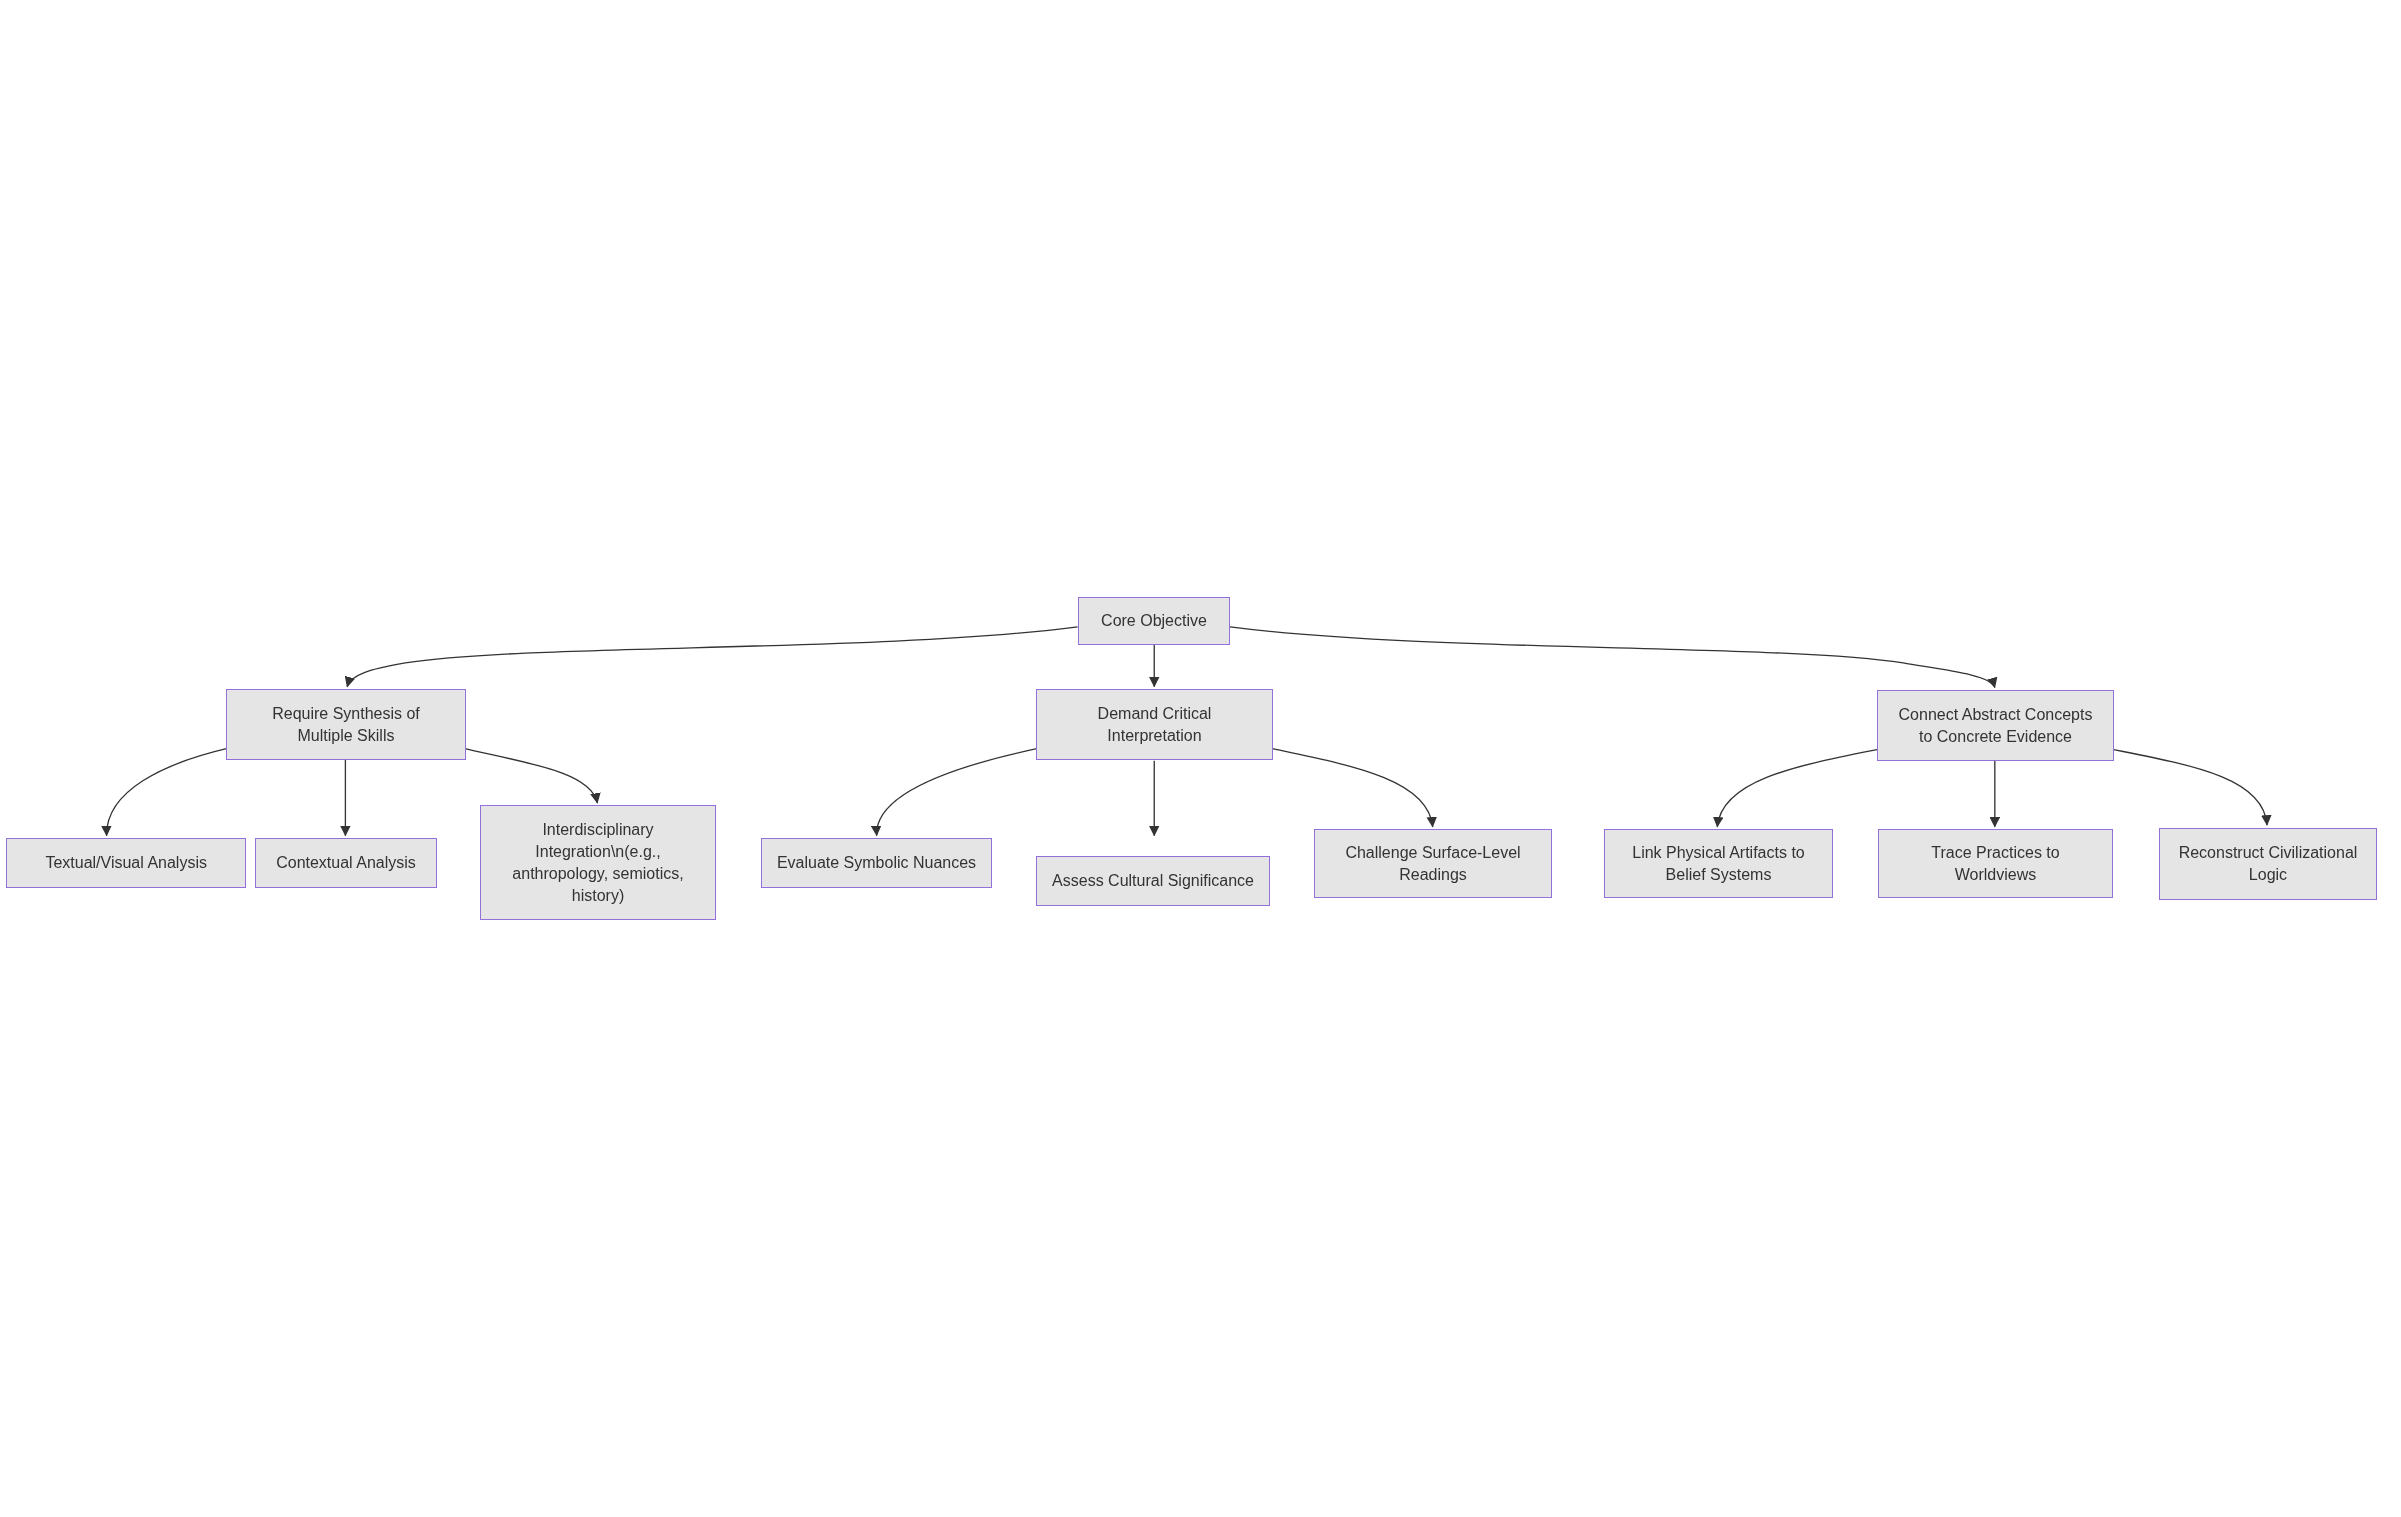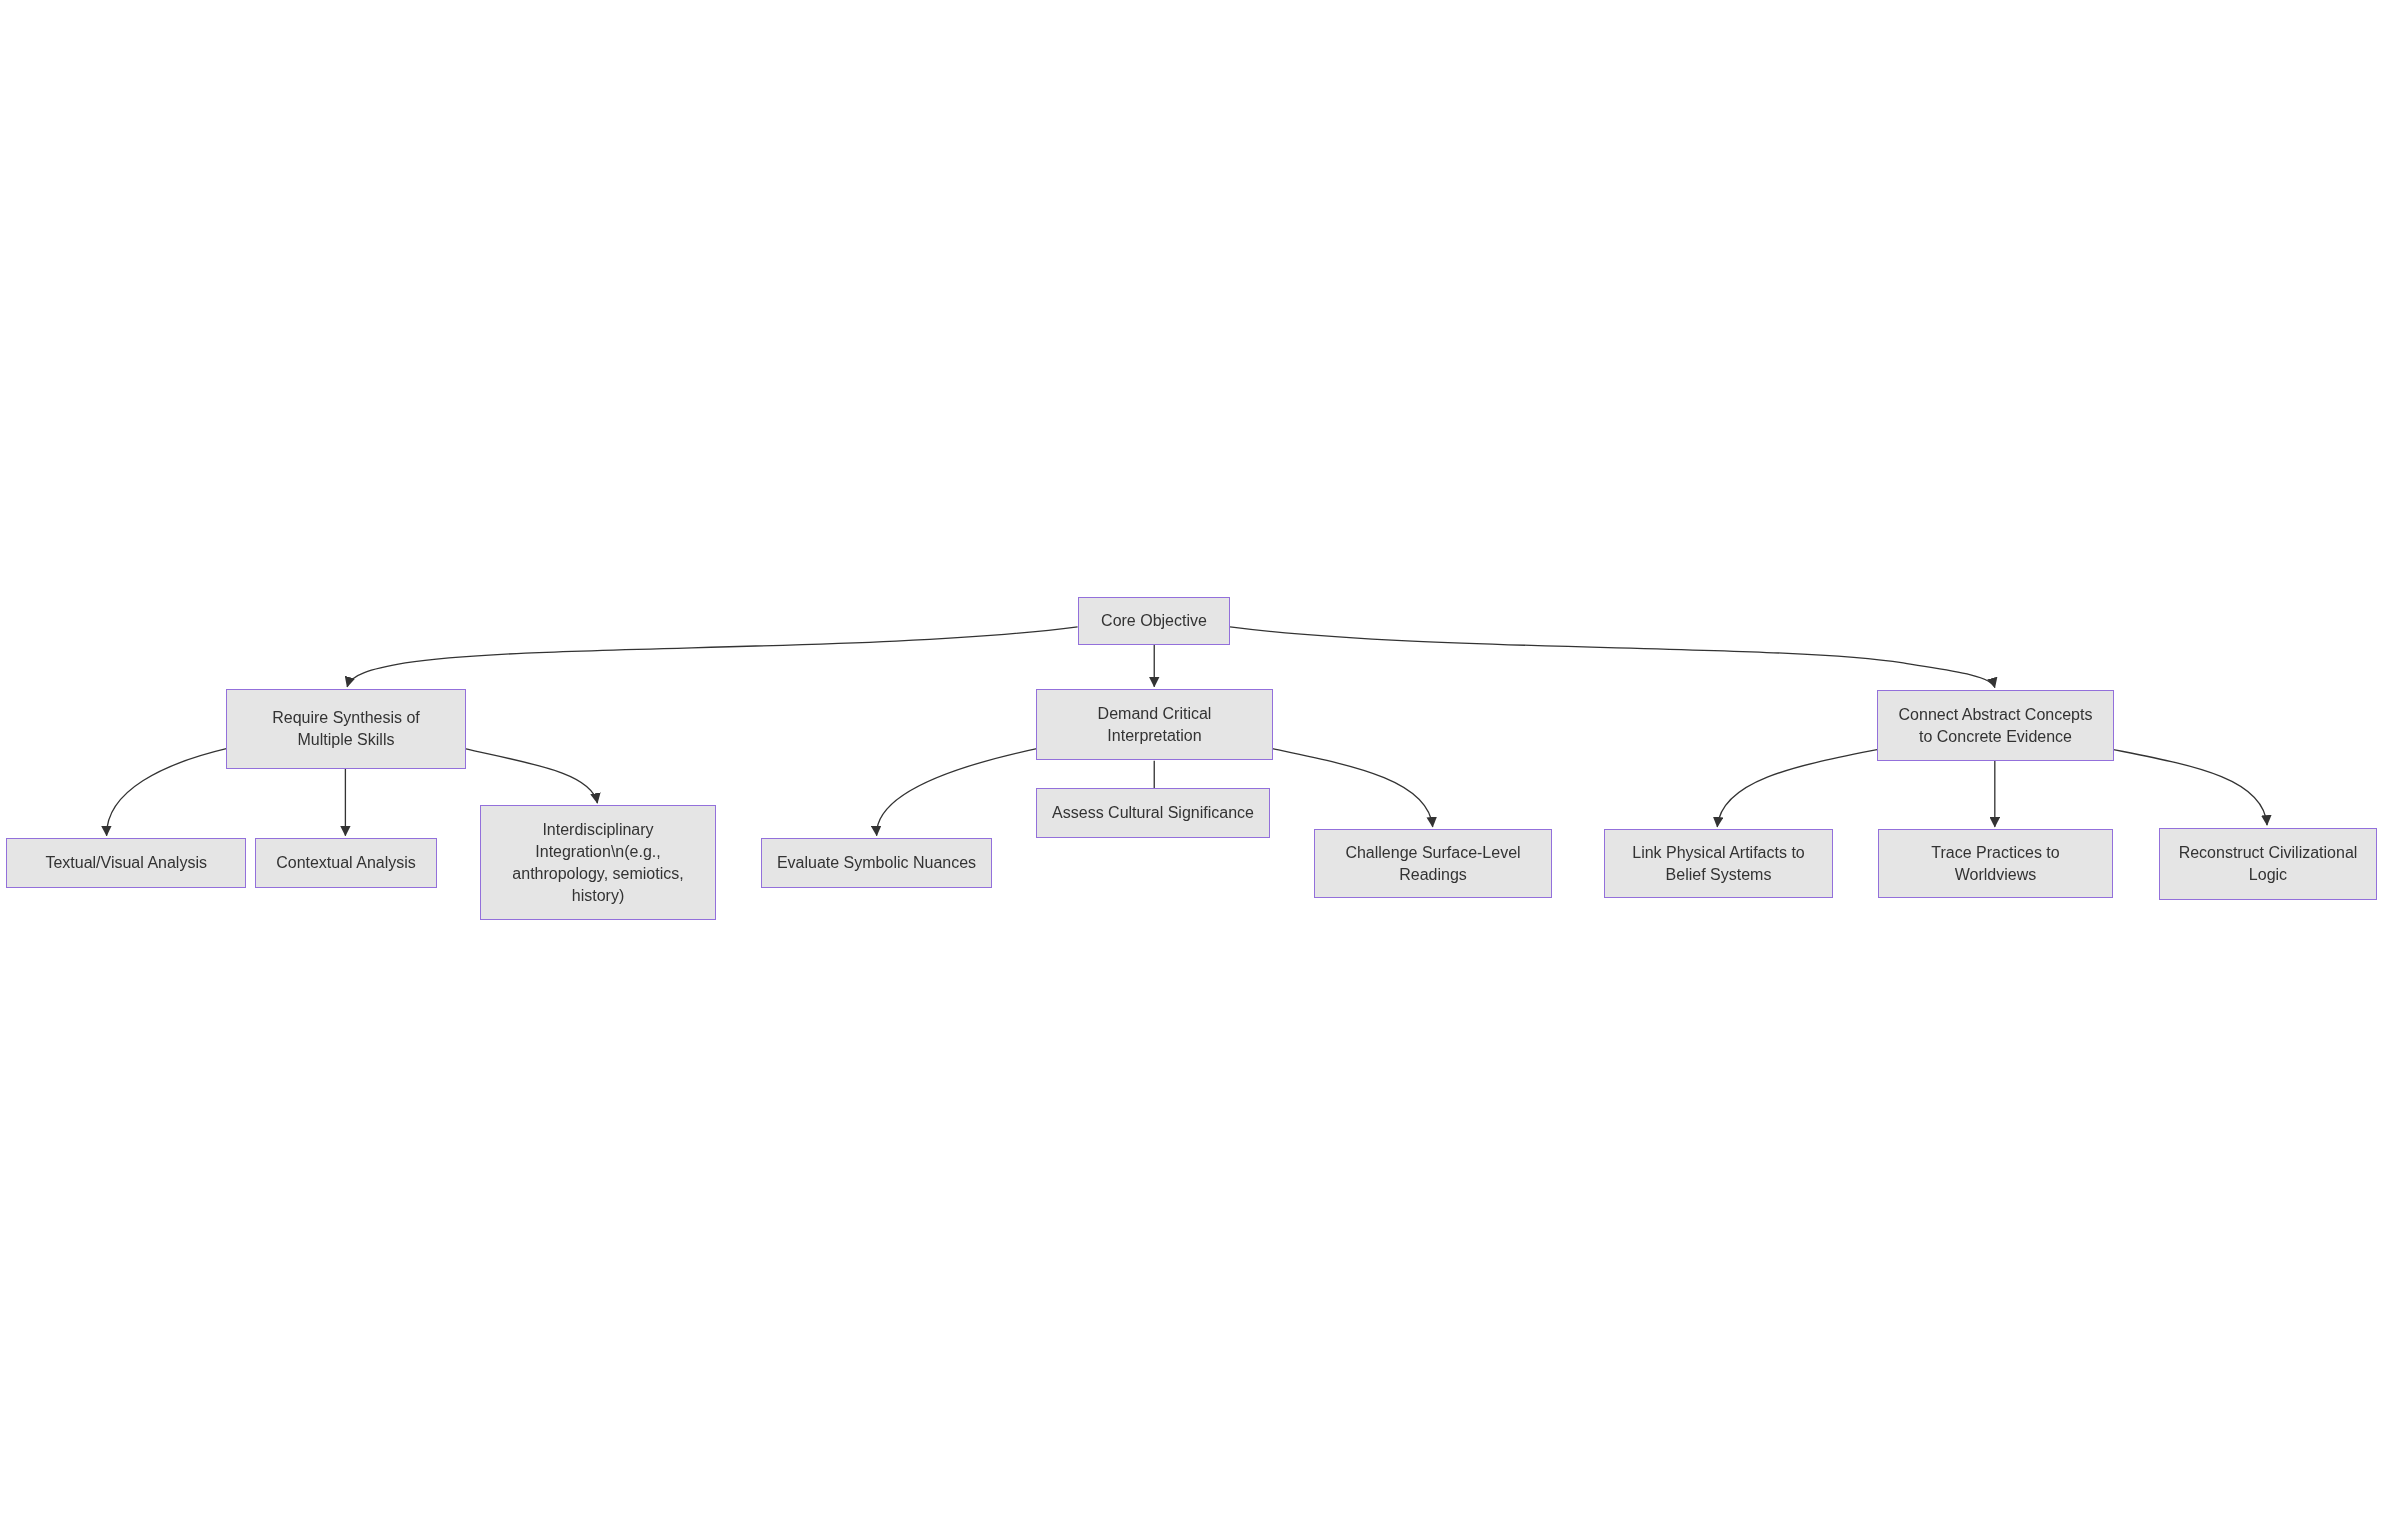--- a/index.html
+++ b/index.html
@@ -67,21 +67,21 @@
     <path class="edge-path" d="M 1443 849 C 1533 868, 1621 884, 1626 938" marker-end="url(#arrow)"></path>
     <path class="edge-path" d="M 2132 850 C 2042 868, 1954 884, 1949 938" marker-end="url(#arrow)"></path>
     <path class="edge-path" d="M 2264 863 L 2264 938" marker-end="url(#arrow)"></path>
     <path class="edge-path" d="M 2397 850 C 2487 868, 2569 882, 2573 936" marker-end="url(#arrow)"></path>
   </svg>
 
   <div class="node" style="left:1078px; top:597px; width:152px; height:48px;">
     <span>Core Objective</span>
   </div>
 
-  <div class="node" style="left:226px; top:689px; width:240px; height:80px;">
+  <div class="node" style="left:226px; top:689px; width:240px; height:71px;">
     <span>Require Synthesis of
 Multiple Skills</span>
   </div>
 
   <div class="node" style="left:1036px; top:689px; width:237px; height:71px;">
     <span>Demand Critical
 Interpretation</span>
   </div>
 
   <div class="node" style="left:1877px; top:690px; width:237px; height:71px;">
@@ -101,21 +101,21 @@
     <span>Interdisciplinary
 Integration\n(e.g.,
 anthropology, semiotics,
 history)</span>
   </div>
 
   <div class="node" style="left:761px; top:838px; width:231px; height:50px;text-align:right;">
     <span>Evaluate Symbolic Nuances</span>
   </div>
 
-  <div class="node" style="left:1036px; top:788px; width:234px; height:50px;">
+  <div class="node" style="left:1036px; top:856px; width:234px; height:50px;">
     <span>Assess Cultural Significance</span>
   </div>
 
   <div class="node" style="left:1314px; top:829px; width:238px; height:69px;">
     <span>Challenge Surface-Level
 Readings</span>
   </div>
 
   <div class="node" style="left:1604px; top:829px; width:229px; height:69px;">
     <span>Link Physical Artifacts to

